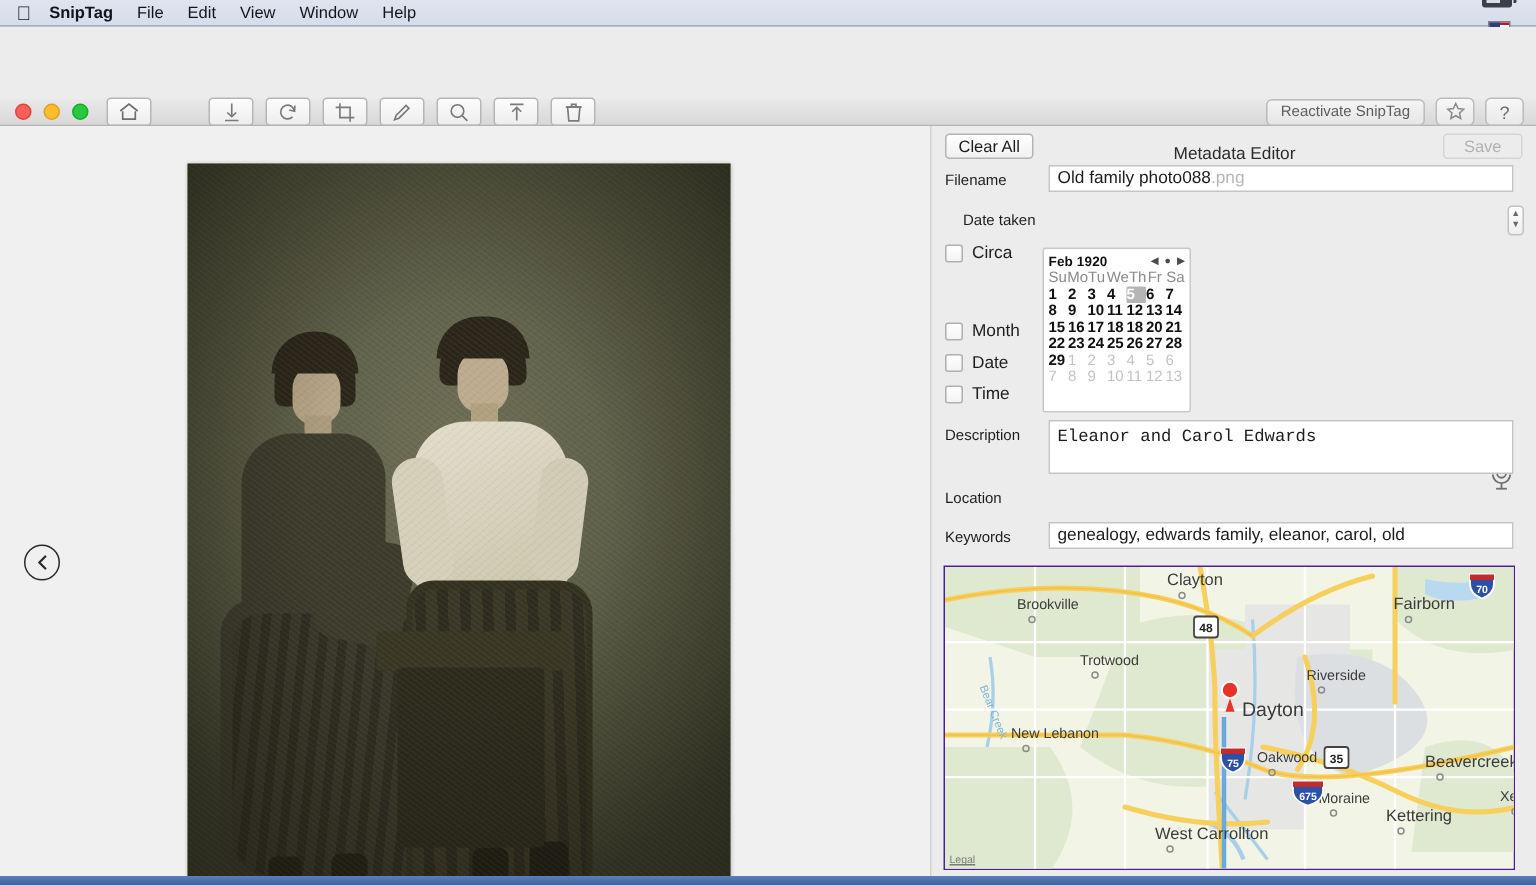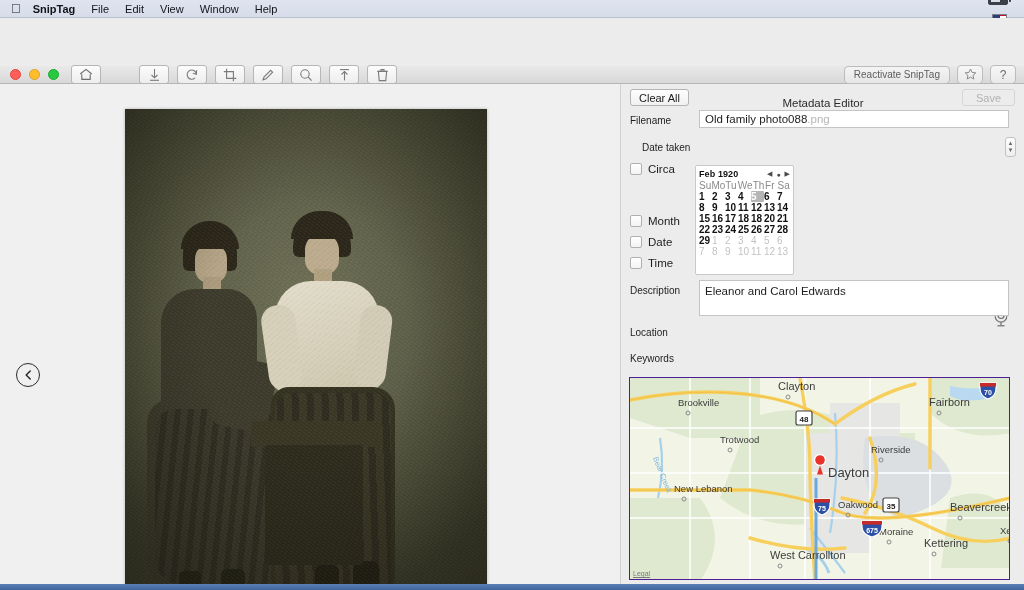--- a/index.html
+++ b/index.html
@@ -163,21 +163,21 @@
   }
 
   .row-label {
     position: absolute; font-size: 10px; color: #1d1d1d;
   }
   .field {
     position: absolute; background: #fff; border: 1px solid #c4c4c4;
     font-size: 11.5px; color: #1d1d1d;
     padding: 0 5px; display: flex; align-items: center;
   }
-  .field.area { align-items: flex-start; padding-top: 4px; }
+  .field.area { align-items: flex-start; padding-top: 4px; font-family: Liberation Mono, monospace; }
   .ext { color: #b6b6b6; }
   .stepper {
     position: absolute; width: 11px; height: 20px;
     border: 1px solid #c2c2c2; border-radius: 3px;
     background: linear-gradient(to bottom,#fdfdfd,#efefef);
     display: flex; flex-direction: column; align-items: center; justify-content: center;
     font-size: 6px; color: #6a6a6a; line-height: 7px;
   }
 
   .cbrow { position: absolute; display: flex; align-items: center; gap: 6px; font-size: 11.5px; color:#1d1d1d; }
@@ -514,20 +514,21 @@
             <line x1="5.4" y1="19.8" x2="12.6" y2="19.8" stroke="#6f6f6f" stroke-width="1.2"></line>
           </svg>
         </span>
 
         <span class="row-label" style="left:9px; top:201px;">Description</span>
         <span class="field area" style="left:78px; top:196px; width:310px; height:36px;">Eleanor and Carol Edwards</span>
 
         <span class="row-label" style="left:9px; top:243px;">Location</span>
 
         <span class="row-label" style="left:9px; top:269px;">Keywords</span>
+        <span class="field" style="left:78px; top:264px; width:310px; height:18px;">genealogy, edwards family, eleanor, carol, old</span>
 
         <div class="map" style="left:8px; top:293px;">
           <svg class="mapsvg" width="381" height="203" viewBox="0 0 381 203">
             <rect width="381" height="203" fill="#f2f5e6"></rect>
 
             <g fill="#dfe9cf">
               <path d="M0 0h130v60H60L0 40z"></path>
               <path d="M120 40q60-20 110 10t-20 90q-70 20-120-20z"></path>
               <path d="M300 0h81v55q-50 10-81-20z"></path>
               <path d="M320 120q45-15 61 20v50h-70z"></path>

